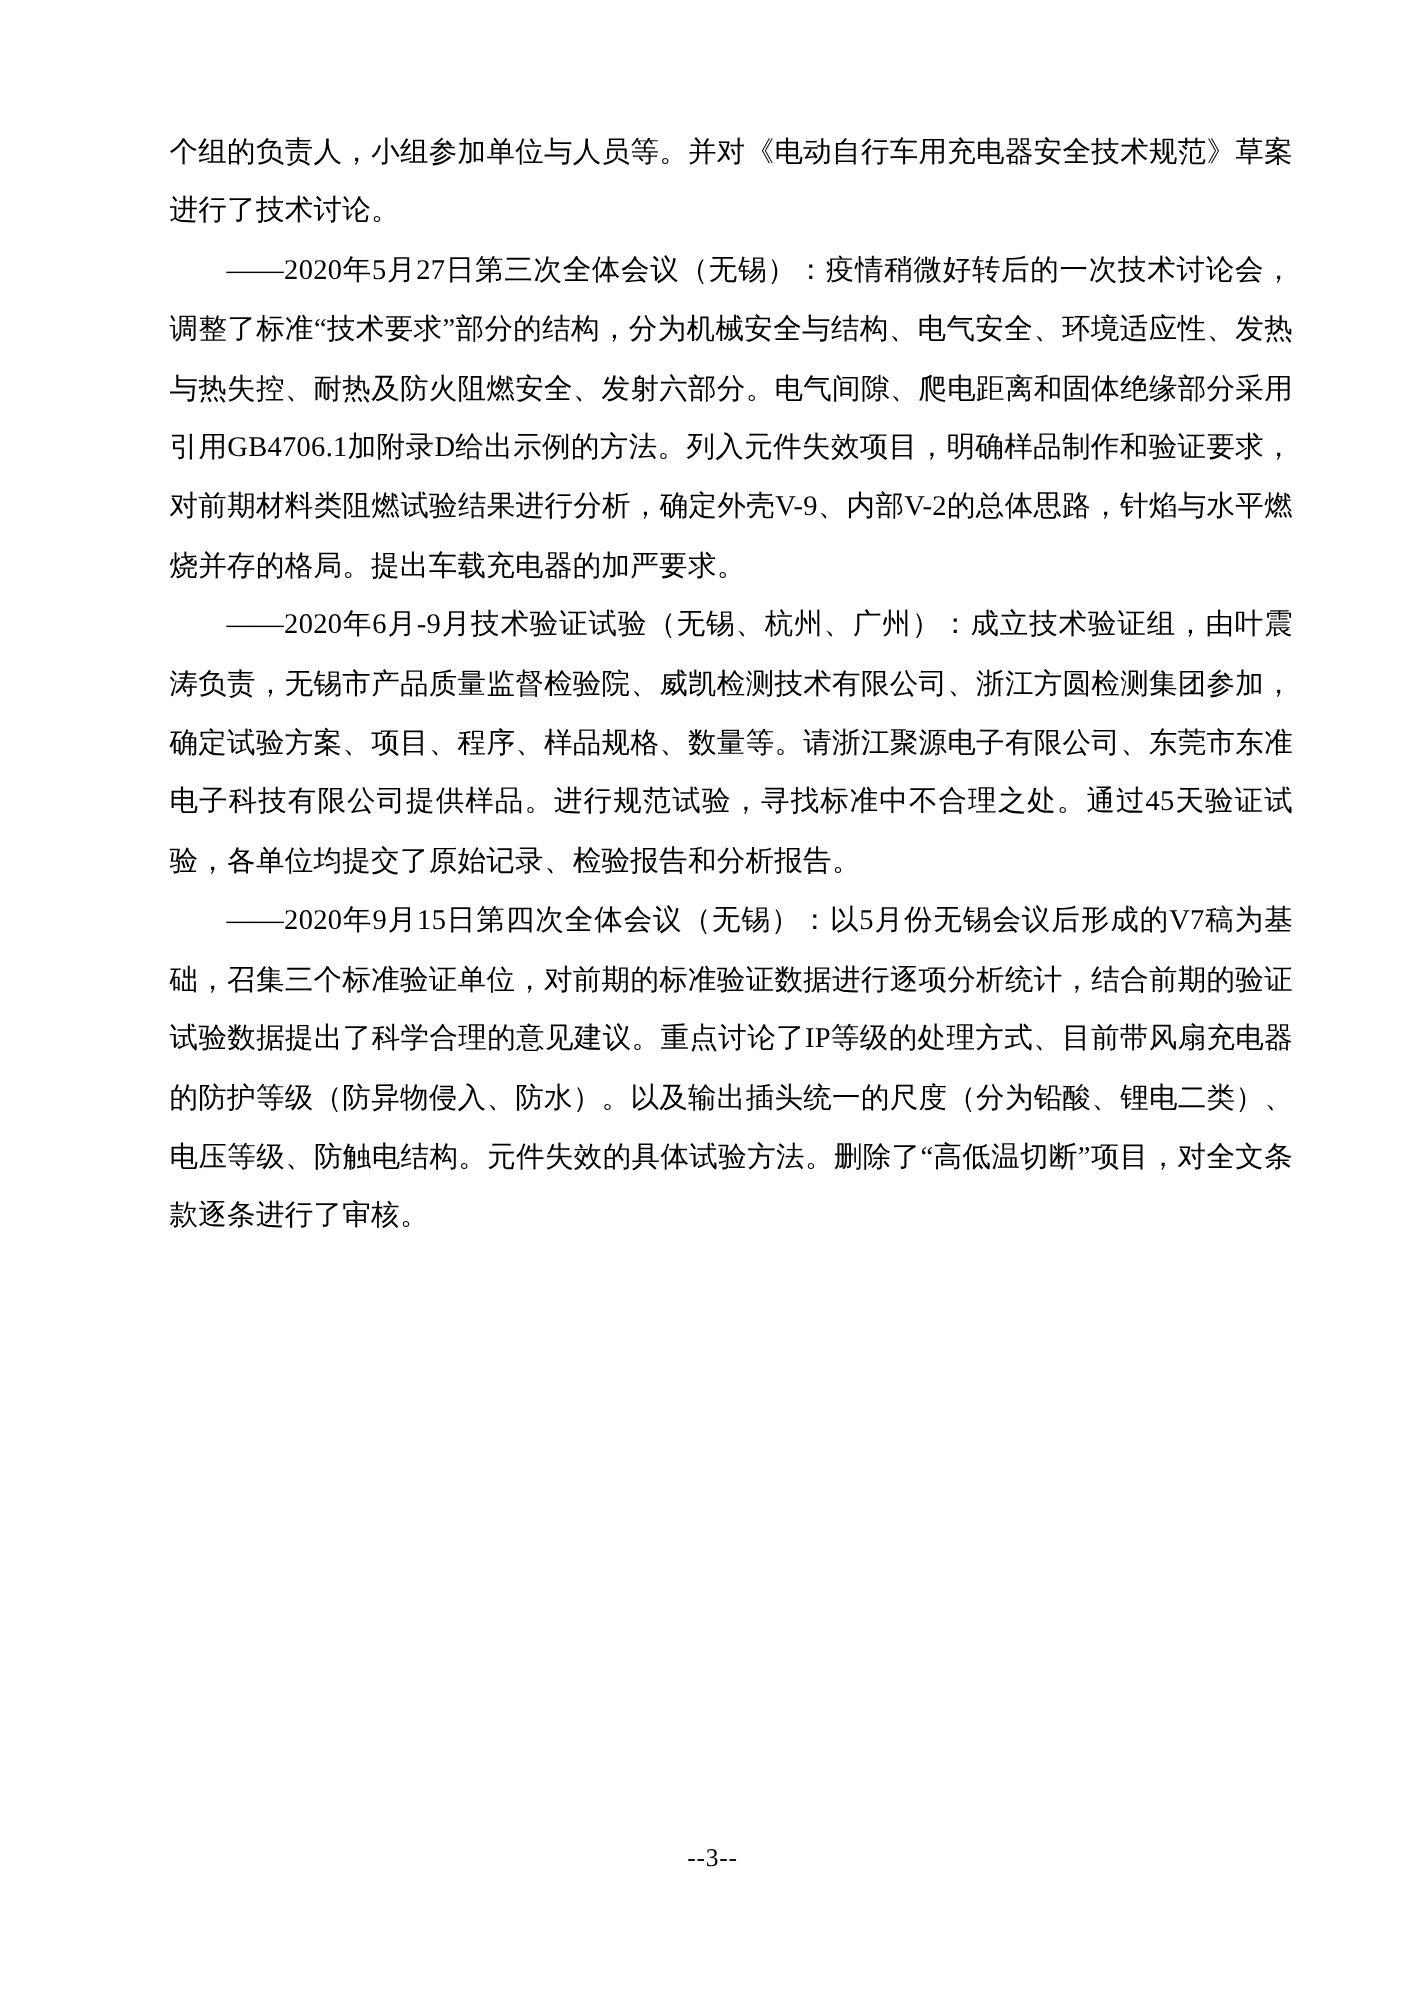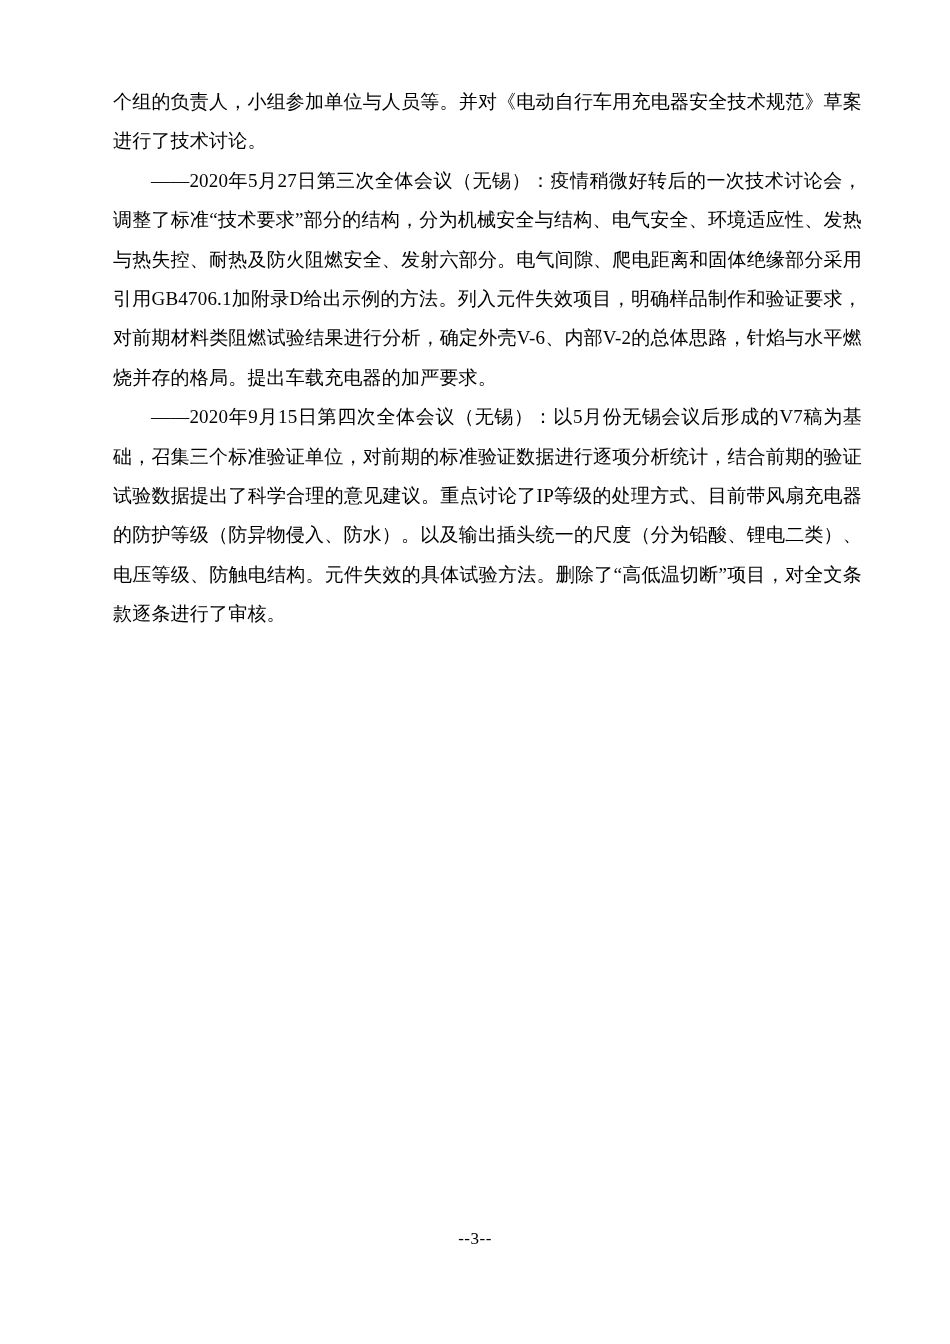--- a/index.html
+++ b/index.html
@@ -55,20 +55,21 @@
     line-height: 30px;
     letter-spacing: 0.5px;
   }
 </style>
 </head>
 <body>
 
 <div class="page">
   <div class="content">
     <p class="para no-indent">个组的负责人，小组参加单位与人员等。并对《电动自行车用充电器安全技术规范》草案进行了技术讨论。</p>
-    <p class="para">——2020年5月27日第三次全体会议（无锡）：疫情稍微好转后的一次技术讨论会，调整了标准“技术要求”部分的结构，分为机械安全与结构、电气安全、环境适应性、发热与热失控、耐热及防火阻燃安全、发射六部分。电气间隙、爬电距离和固体绝缘部分采用引用GB4706.1加附录D给出示例的方法。列入元件失效项目，明确样品制作和验证要求，对前期材料类阻燃试验结果进行分析，确定外壳V-6、内部V-2的总体思路，针焰与水平燃烧并存的格局。提出车载充电器的加严要求。</p>
+    <p class="para">——2020年5月27日第三次全体会议（无锡）：疫情稍微好转后的一次技术讨论会，调整了标准“技术要求”部分的结构，分为机械安全与结构、电气安全、环境适应性、发热与热失控、耐热及防火阻燃安全、发射六部分。电气间隙、爬电距离和固体绝缘部分采用引用GB4706.1加附录D给出示例的方法。列入元件失效项目，明确样品制作和验证要求，对前期材料类阻燃试验结果进行分析，确定外壳V-9、内部V-2的总体思路，针焰与水平燃烧并存的格局。提出车载充电器的加严要求。</p>
+    <p class="para">——2020年6月-9月技术验证试验（无锡、杭州、广州）：成立技术验证组，由叶震涛负责，无锡市产品质量监督检验院、威凯检测技术有限公司、浙江方圆检测集团参加，确定试验方案、项目、程序、样品规格、数量等。请浙江聚源电子有限公司、东莞市东准电子科技有限公司提供样品。进行规范试验，寻找标准中不合理之处。通过45天验证试验，各单位均提交了原始记录、检验报告和分析报告。</p>
     <p class="para">——2020年9月15日第四次全体会议（无锡）：以5月份无锡会议后形成的V7稿为基础，召集三个标准验证单位，对前期的标准验证数据进行逐项分析统计，结合前期的验证试验数据提出了科学合理的意见建议。重点讨论了IP等级的处理方式、目前带风扇充电器的防护等级（防异物侵入、防水）。以及输出插头统一的尺度（分为铅酸、锂电二类）、电压等级、防触电结构。元件失效的具体试验方法。删除了“高低温切断”项目，对全文条款逐条进行了审核。</p>
 
   </div>
   <div class="footer">
     <span class="page-number">--3--</span>
   </div>
 </div>
 
 </body></html>

